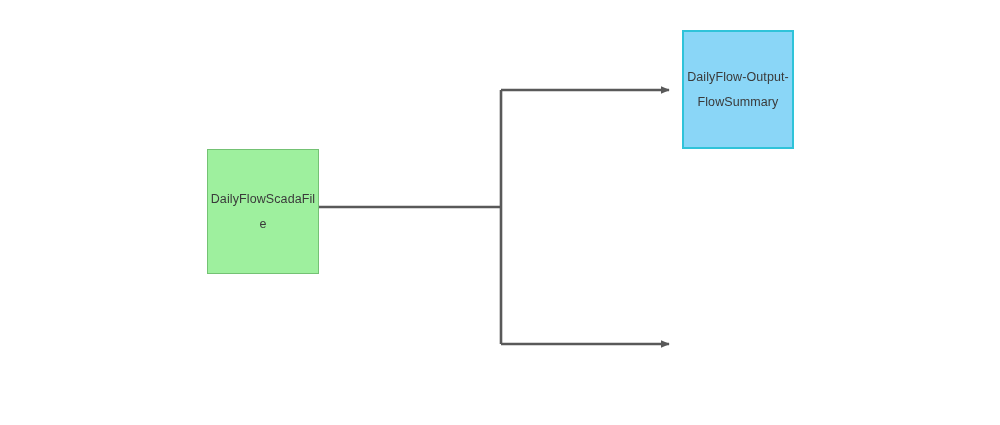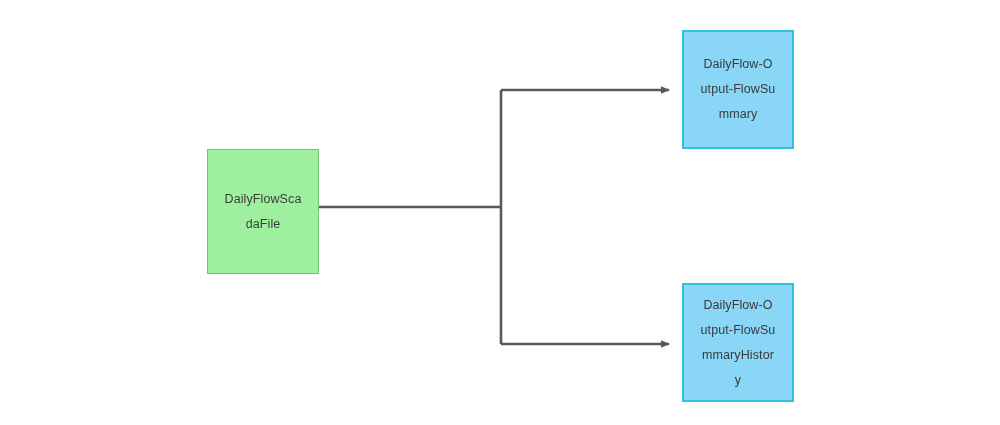--- a/index.html
+++ b/index.html
@@ -34,21 +34,21 @@
     text-align: center;
     font-size: 12.5px;
     line-height: 25px;
     letter-spacing: 0.1px;
     color: #3a3a3a;
     z-index: 2;
   }
   .node-label {
     display: block;
     width: 100%;
-    padding: 0 16px;
+    padding: 0 0;
     box-sizing: border-box;
     word-break: break-all;
     overflow-wrap: anywhere;
   }
   .node-source {
     background: #9ef09e;
     border: 1.5px solid #74c274;
   }
   .node-output {
     background: #8ad6f7;
@@ -77,17 +77,14 @@
   </svg>
 
   <div class="node node-source" style="left:207px; top:149px; width:112px; height:125px;">
     <span class="node-label">DailyFlowScadaFile</span>
   </div>
 
   <div class="node node-output" style="left:682px; top:30px; width:112px; height:119px;">
     <span class="node-label">DailyFlow-Output-FlowSummary</span>
   </div>
 
-  <div class="node node-output" style="left:682px; top:283px; width:112px; height:119px;">
-    <span class="node-label">DailyFlow-Output-FlowSummaryHistory</span>
-  </div>
 
 </div>
 
 </body></html>

